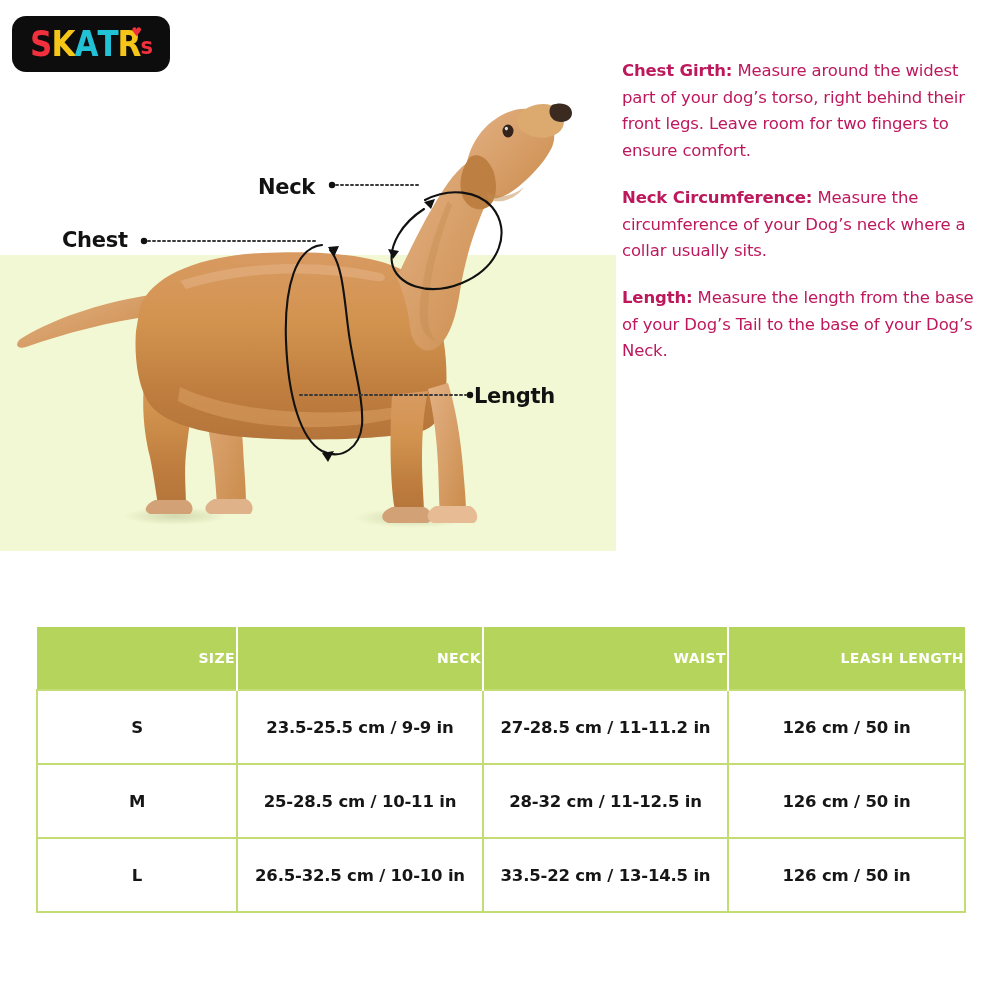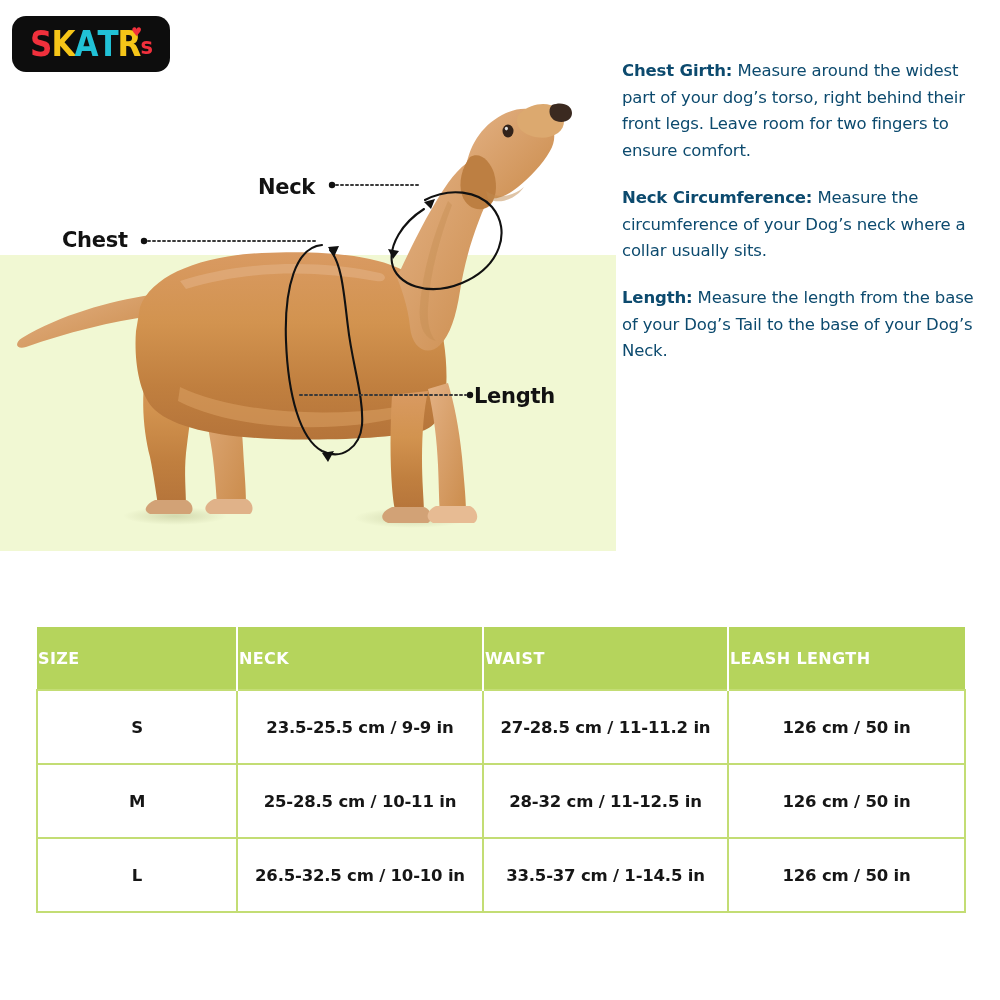--- a/index.html
+++ b/index.html
@@ -93,21 +93,21 @@
   #copy {
     position: absolute;
     left: 622px;
     top: 58px;
     width: 362px;
   }
   .para {
     font-family: "DejaVu Sans", sans-serif;
     font-size: 16.5px;
     line-height: 1.62;
-    color: #0c4a6e;
+    color: #be185d;
     margin: 0 0 20px 0;
     letter-spacing: -0.15px;
   }
   .para b { font-weight: bold; }
   #note {
     font-family: "DejaVu Sans", sans-serif;
     font-style: italic;
     font-size: 16.5px;
     line-height: 1.62;
     color: #1a1a1a;
@@ -125,24 +125,24 @@
   table#size-table {
     width: 100%;
     border-collapse: collapse;
     table-layout: fixed;
   }
   table#size-table th {
     background: #b5d45c;
     color: #ffffff;
     font-family: "DejaVu Sans", sans-serif;
     font-weight: bold;
-    font-size: 16px;
+    font-size: 14px;
     letter-spacing: 0.4px;
     height: 60px;
-    text-align: left;
+    text-align: right;
     border: none;
     vertical-align: middle;
   }
   table#size-table th + th { border-left: 2px solid #ffffff; }
   table#size-table td {
     border: 2px solid #c3dd74;
     height: 70px;
     text-align: center;
     vertical-align: middle;
     font-family: "DejaVu Sans", sans-serif;
@@ -337,18 +337,18 @@
       </tr>
       <tr>
         <td>M</td>
         <td>25-28.5 cm / 10-11 in</td>
         <td>28-32 cm / 11-12.5 in</td>
         <td>126 cm / 50 in</td>
       </tr>
       <tr>
         <td>L</td>
         <td>26.5-32.5 cm / 10-10 in</td>
-        <td>33.5-37 cm / 1-14.5 in</td>
+        <td>33.5-22 cm / 13-14.5 in</td>
         <td>126 cm / 50 in</td>
       </tr>
     </tbody>
   </table>
 </div>
 
 </body></html>

